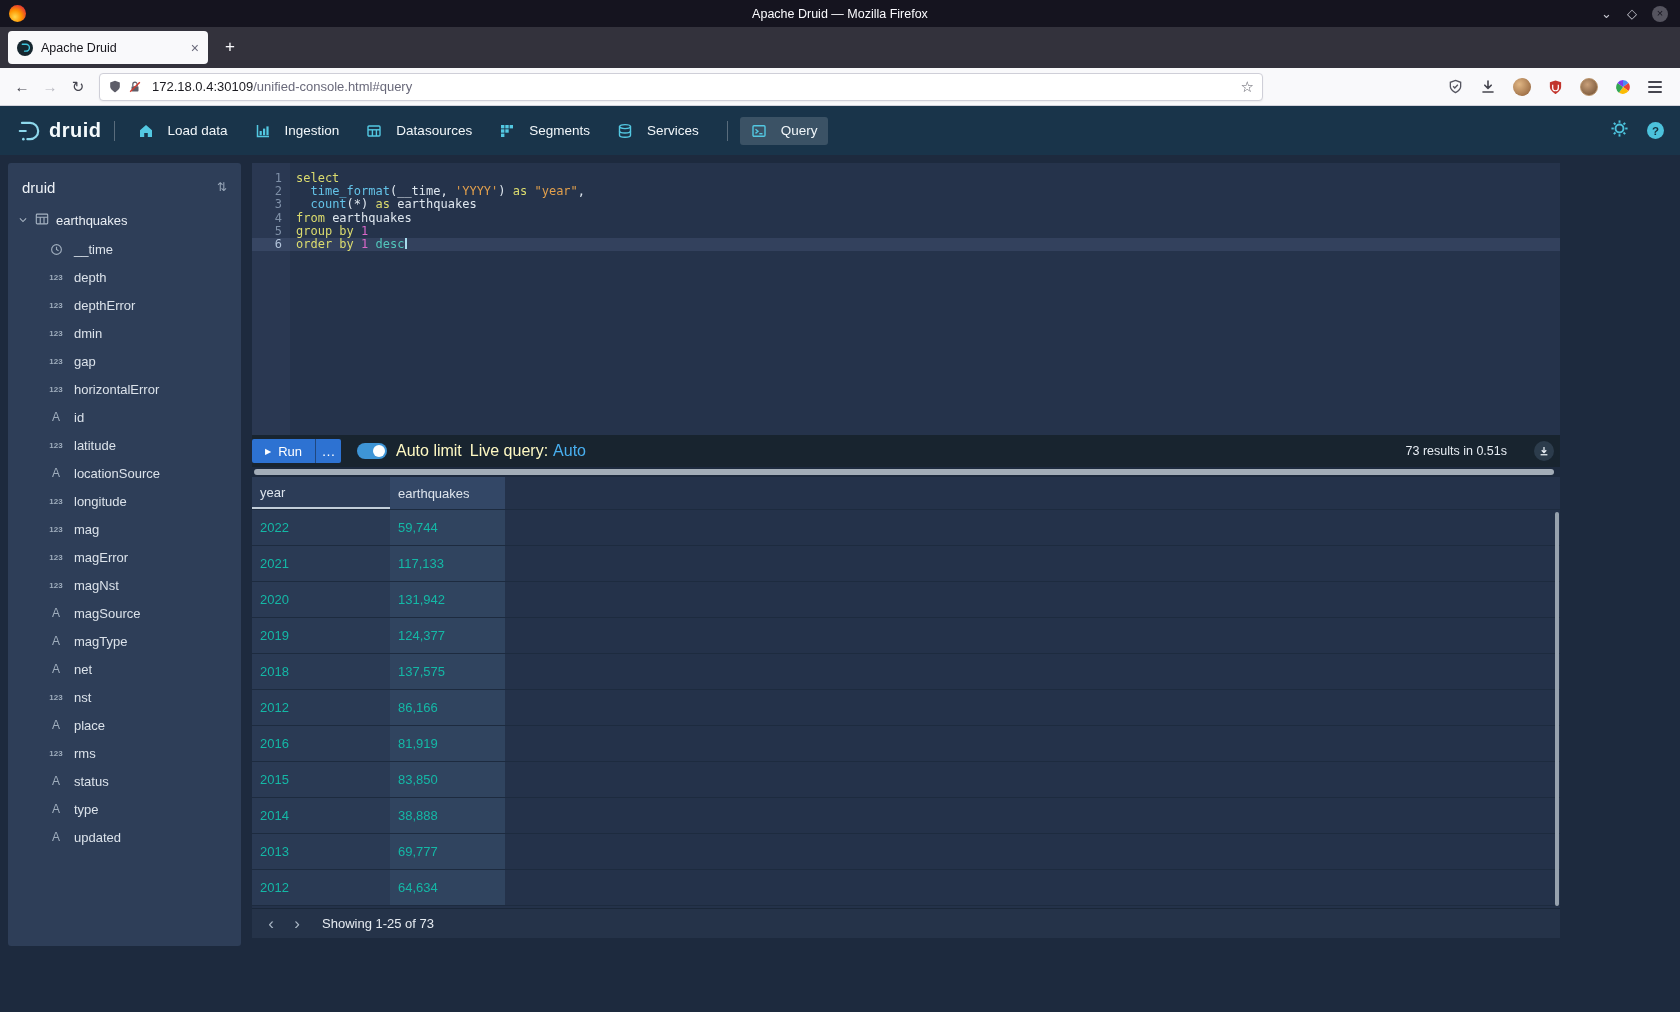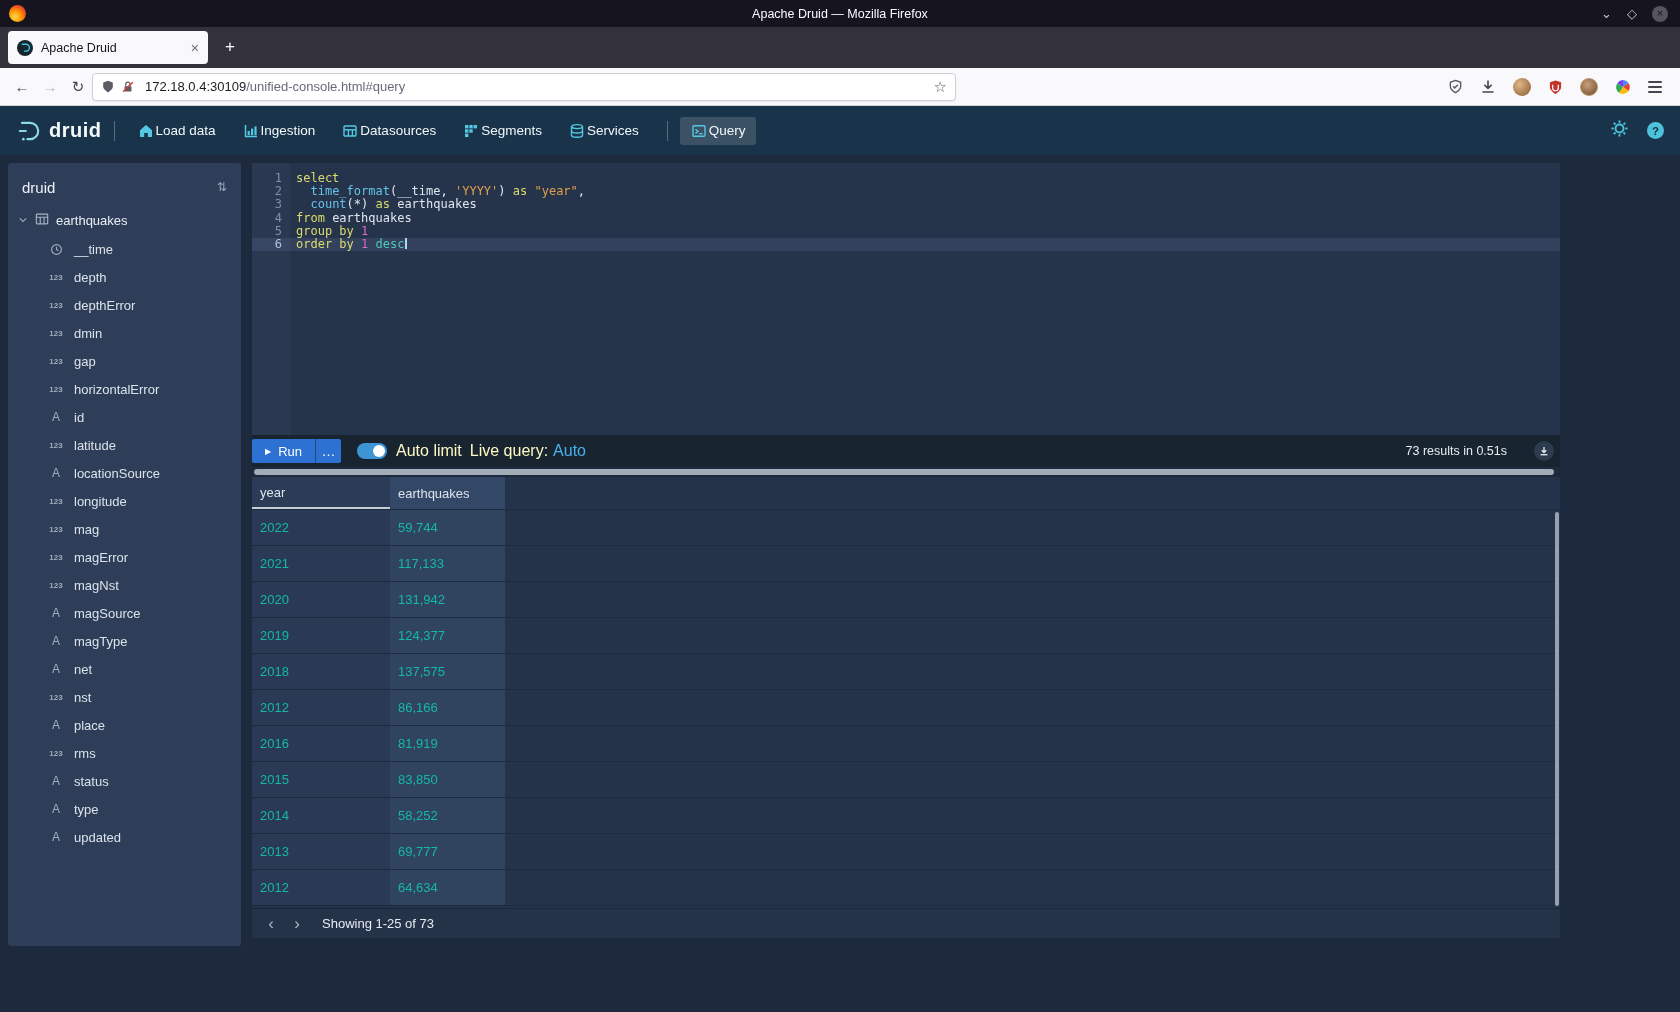--- a/index.html
+++ b/index.html
@@ -21,40 +21,40 @@
   .tab { height:33px; margin-bottom:4px; width:200px; background:#f9f9fb; border-radius:4px; display:flex; align-items:center; padding:0 9px; gap:8px; color:#15141a; font-size:12.5px; }
   .tab-favicon { width:16px; height:16px; border-radius:50%; background:#16262f; display:flex; align-items:center; justify-content:center; flex:none; }
   .tab-label { white-space:nowrap; overflow:hidden; }
   .tab-close { margin-left:auto; color:#69697a; font-size:14px; }
   .newtab { width:28px; height:28px; margin:0 0 7px 8px; color:#fbfbfe; font-size:17px; display:flex; align-items:center; justify-content:center; border-radius:4px; }
 
   
   .fx-toolbar { height:38px; background:#f9f9fb; border-bottom:1px solid #d4d4dc; display:flex; align-items:center; padding:0 8px; flex:none; }
   .nav-btn { width:28px; height:28px; display:flex; align-items:center; justify-content:center; color:#45454f; font-size:15px; border-radius:4px; }
   .nav-btn.disabled { color:#b8b8c0; }
-  .urlbar { width:864px; height:28px; margin-left:0; background:#ffffff; border:1px solid #cfcfd8; border-radius:4px; display:flex; align-items:center; padding:0 8px; box-shadow:0 1px 2px rgba(0,0,0,0.06); }
+  .urlbar { width:1164px; height:28px; margin-left:7px; background:#ffffff; border:1px solid #cfcfd8; border-radius:4px; display:flex; align-items:center; padding:0 8px; box-shadow:0 1px 2px rgba(0,0,0,0.06); }
   .shield-ic, .lock-ic { display:flex; align-items:center; margin-right:6px; }
   .url-text { font-size:13px; margin-left:4px; white-space:nowrap; }
   .url-host { color:#1b1b21; }
   .url-path { color:#69697a; }
   .star { margin-left:auto; color:#5b5b66; font-size:15px; }
   .tb-icons { margin-left:auto; display:flex; align-items:center; gap:17px; padding-right:10px; }
   .tb-ic { display:flex; align-items:center; justify-content:center; }
   .avatar1 { width:18px; height:18px; border-radius:50%; background:radial-gradient(circle at 35% 35%, #e0b684, #8a5a34); }
   .avatar2 { width:18px; height:18px; border-radius:50%; background:radial-gradient(circle at 40% 35%, #c9a07a, #6b4a2e); border:1px solid #b9936a; }
   .menu-lines { position:relative; width:14px; height:2px; background:#45454f; border-radius:1px; }
   .menu-lines::before, .menu-lines::after { content:""; position:absolute; left:0; width:14px; height:2px; background:#45454f; border-radius:1px; }
   .menu-lines::before { top:-5px; } .menu-lines::after { top:5px; }
 
   
   .druid-header { height:49px; background:#19344a; display:flex; align-items:center; padding:0 16px; flex:none; }
   .logo { display:flex; align-items:center; gap:7px; }
   .logo-text { color:#f4fafc; font-size:20px; font-weight:600; letter-spacing:0.5px; }
   .vsep { width:1px; height:20px; background:rgba(255,255,255,0.28); margin:0 12px; flex:none; }
-  .nav-item { display:flex; align-items:center; gap:2px; padding:6px 11px; margin-right:5px; border-radius:3px; color:#f2f7fa; font-size:13.5px; cursor:default; }
+  .nav-item { display:flex; align-items:center; gap:14px; padding:6px 11px; margin-right:5px; border-radius:3px; color:#f2f7fa; font-size:13.5px; cursor:default; }
   .nav-item.active { background:rgba(255,255,255,0.15); }
   .nav-ic { display:flex; align-items:center; }
   .header-right { margin-left:auto; display:flex; align-items:center; gap:18px; }
   .help-ic { width:17px; height:17px; border-radius:50%; background:#4cc2dc; color:#14303e; font-weight:bold; font-size:11.5px; display:flex; align-items:center; justify-content:center; }
 
   
   .console { flex:1; display:flex; align-items:flex-start; gap:11px; padding:8px 0 0 8px; background:#1d2a3e; overflow:hidden; }
 
   
   .sidebar { width:233px; height:783px; background:#2e3e58; border-radius:3px; flex:none; overflow:hidden; padding-top:6px; }
@@ -496,21 +496,21 @@
           <div class="trow">
             <div class="cell year">2016</div>
             <div class="cell eq">81,919</div>
           </div>
           <div class="trow">
             <div class="cell year">2015</div>
             <div class="cell eq">83,850</div>
           </div>
           <div class="trow">
             <div class="cell year">2014</div>
-            <div class="cell eq">58,252</div>
+            <div class="cell eq">38,888</div>
           </div>
           <div class="trow">
             <div class="cell year">2013</div>
             <div class="cell eq">69,777</div>
           </div>
           <div class="trow">
             <div class="cell year">2012</div>
             <div class="cell eq">64,634</div>
           </div>
           <span class="vscroll"></span>

